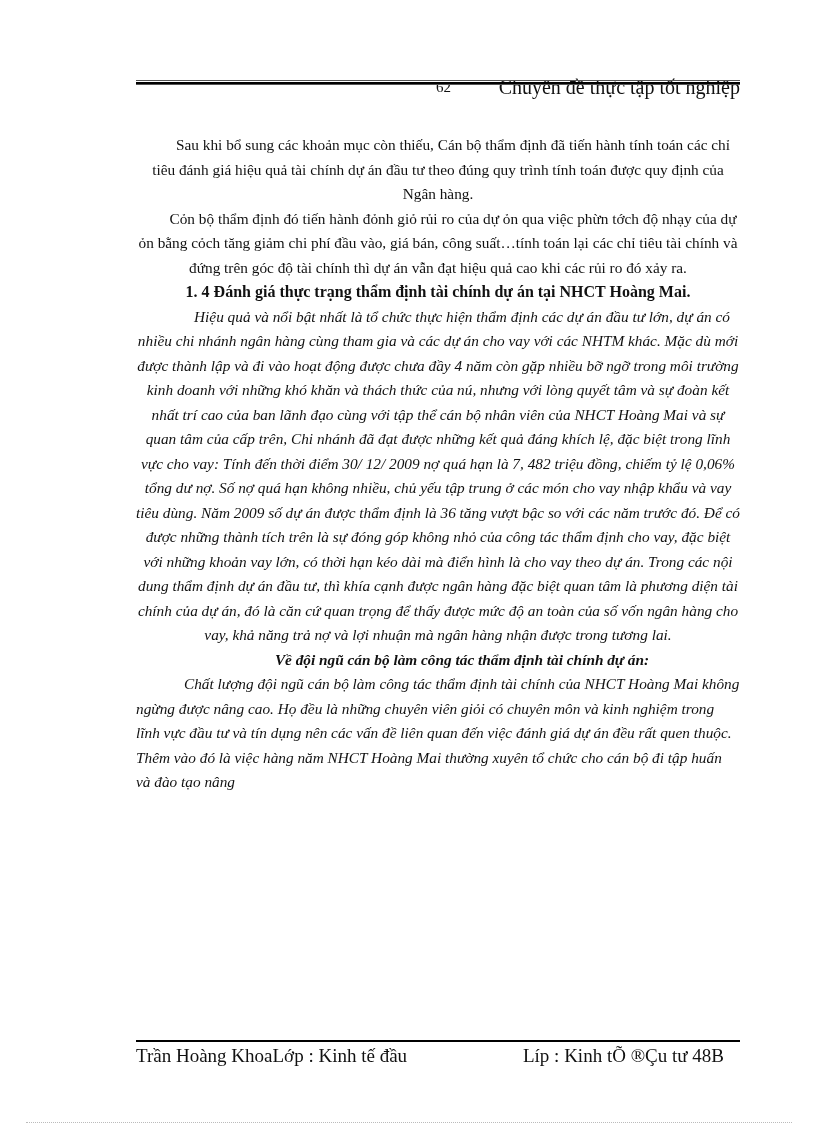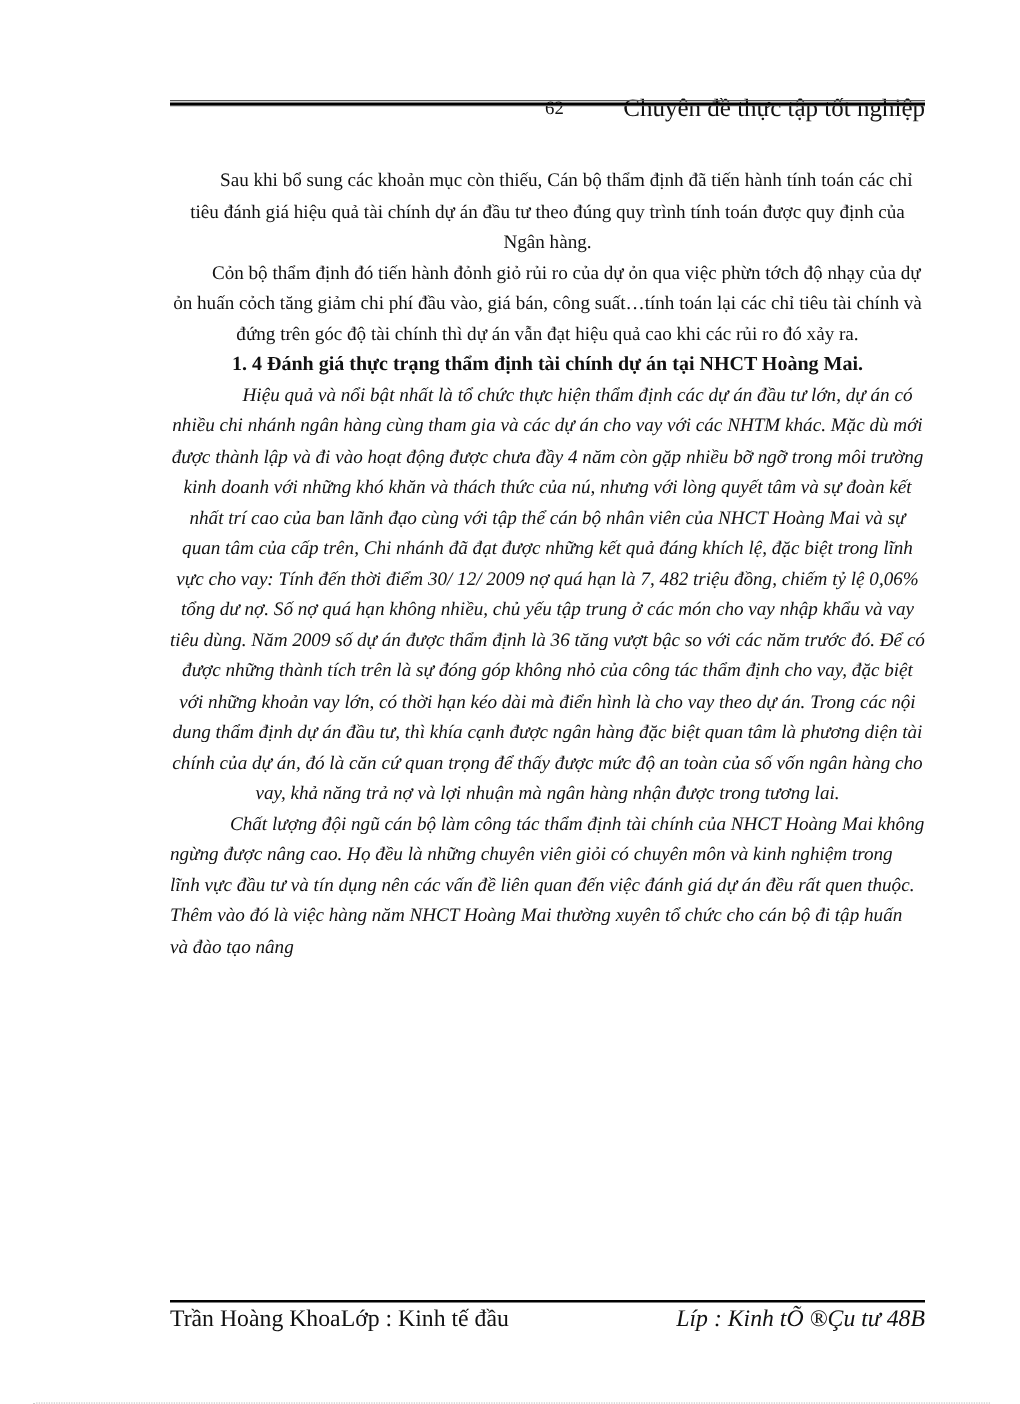--- a/index.html
+++ b/index.html
@@ -15,40 +15,41 @@
     .body { position: absolute; left: 136px; top: 133px; width: 604px;
             font-size: 15.3px; line-height: 24.5px; text-align: justify; }
     .body p { margin: 0; text-align: center; }
     .indent { text-indent: 30px; }
     .indent2 { text-indent: 48px; font-style: italic; }
     .heading { font-weight: bold; font-size: 16px; text-align: left; }
     .subheading { font-weight: bold; font-style: italic; text-indent: 48px; }
     .footer-rule { position: absolute; left: 136px; top: 1040px; width: 604px; height: 2px; background: #000; }
     .footer { position: absolute; left: 136px; top: 1045px; width: 604px; height: 26px; font-size: 19px; }
     .footer .left { position: absolute; left: 0; top: 0; }
-    .footer .right { position: absolute; right: 0; top: 0; font-style: italic; }
+    .footer .right { position: absolute; right: 16px; top: 0; }
     .dotted-edge { position: absolute; left: 26px; top: 1122px; width: 766px; height: 1px;
                    border-top: 1px dotted #bbb; }
   </style>
 </head>
 <body>
 
 <div class="page">
 
   <div class="header">
     <span class="pg">62</span>
     <span class="title">Chuyên  đề thực tập tốt nghiệp</span>
   </div>
   <div class="header-rule"></div>
 
   <div class="body">
     <p class="indent">Sau khi bổ sung các khoản mục còn thiếu, Cán bộ thẩm định đã tiến hành tính toán các chỉ tiêu đánh giá hiệu quả tài chính dự án đầu tư theo đúng quy trình tính toán được quy định của Ngân hàng.</p>
-    <p class="indent">Cỏn bộ thẩm định đó tiến hành đỏnh giỏ rủi ro của dự ỏn qua việc phừn tớch độ nhạy  của dự ỏn huấn cỏch tăng giảm chi phí đầu vào, giá bán, công suất…tính toán lại các chỉ tiêu tài chính và đứng trên góc độ tài chính thì dự án vẫn đạt hiệu quả cao khi các rủi ro đó xảy ra.</p>
+    <p class="indent">Cỏn bộ thẩm định đó tiến hành đỏnh giỏ rủi ro của dự ỏn qua việc phừn tớch độ nhạy  của dự ỏn bằng cỏch tăng giảm chi phí đầu vào, giá bán, công suất…tính toán lại các chỉ tiêu tài chính và đứng trên góc độ tài chính thì dự án vẫn đạt hiệu quả cao khi các rủi ro đó xảy ra.</p>
     <p class="heading">1. 4 Đánh giá thực trạng thẩm định tài chính dự án tại NHCT  Hoàng Mai.</p>
     <p class="indent2">Hiệu quả và nổi bật nhất là tổ chức thực hiện thẩm định các dự án đầu tư lớn, dự án có nhiều chi nhánh  ngân hàng  cùng tham gia và các dự án cho vay với các NHTM khác. Mặc dù mới được thành lập và đi vào hoạt động được chưa đầy 4 năm còn gặp nhiều bỡ ngỡ trong môi trường kinh doanh với những khó khăn và thách thức của nú, nhưng với lòng quyết tâm và sự đoàn kết nhất trí cao của ban lãnh đạo cùng với tập thể cán bộ nhân viên của NHCT Hoàng Mai và sự quan tâm của cấp trên, Chi nhánh đã đạt được những kết quả đáng khích lệ, đặc biệt trong lĩnh vực cho vay:  Tính đến thời điểm 30/ 12/ 2009 nợ quá hạn là 7, 482 triệu đồng, chiếm tỷ lệ 0,06% tổng dư nợ. Số nợ quá hạn không nhiều, chủ yếu tập trung ở các món cho vay nhập khẩu và vay tiêu dùng. Năm 2009 số dự án được thẩm định là 36 tăng vượt bậc so với các năm trước đó. Để có được những thành tích trên là sự đóng góp không nhỏ của công tác thẩm định cho vay, đặc biệt với những khoản vay lớn, có thời hạn kéo dài mà điển hình là cho vay theo dự án. Trong các nội dung thẩm định dự án đầu tư, thì khía cạnh được ngân hàng đặc biệt quan tâm là phương diện tài chính của dự án, đó là căn cứ quan trọng để thấy được mức độ an toàn của số vốn ngân hàng cho vay, khả năng trả nợ và lợi nhuận mà ngân hàng nhận được trong tương lai.</p>
+    <p class="subheading">Về đội ngũ cán bộ làm công tác thẩm định tài chính dự án:</p>
     <p class="indent2" style="text-align:left;">Chất lượng đội ngũ cán bộ làm công tác thẩm định tài chính của NHCT Hoàng Mai không ngừng được nâng cao. Họ đều là những chuyên viên giỏi có chuyên môn và kinh nghiệm trong lĩnh vực đầu tư và tín dụng nên các vấn đề liên quan đến việc đánh giá dự án đều rất quen thuộc. Thêm vào đó là việc hàng năm NHCT  Hoàng Mai thường xuyên tổ chức cho cán bộ đi tập huấn và đào tạo nâng</p>
   </div>
 
   <div class="footer-rule"></div>
   <div class="footer">
     <span class="left">Trần Hoàng KhoaLớp : Kinh tế đầu</span>
     <span class="right">Líp : Kinh tÕ ®Çu tư 48B</span>
   </div>
 
   <div class="dotted-edge"></div>

